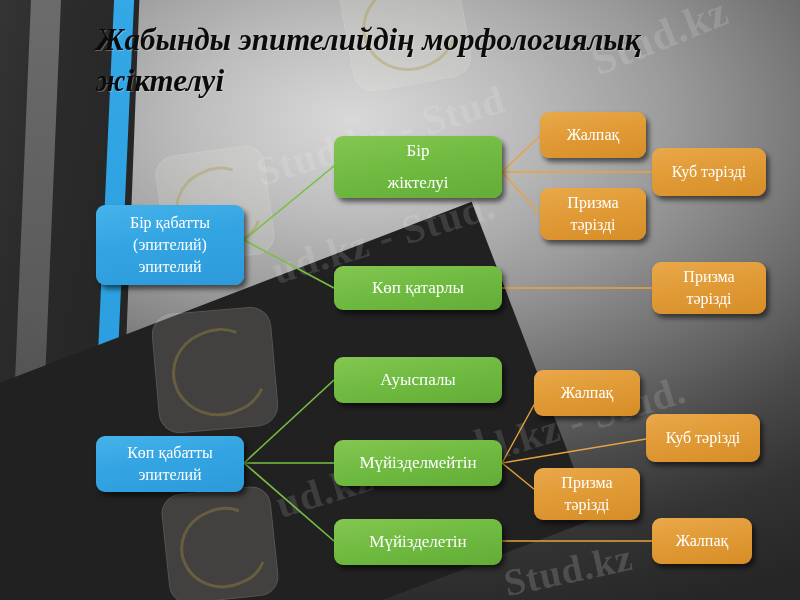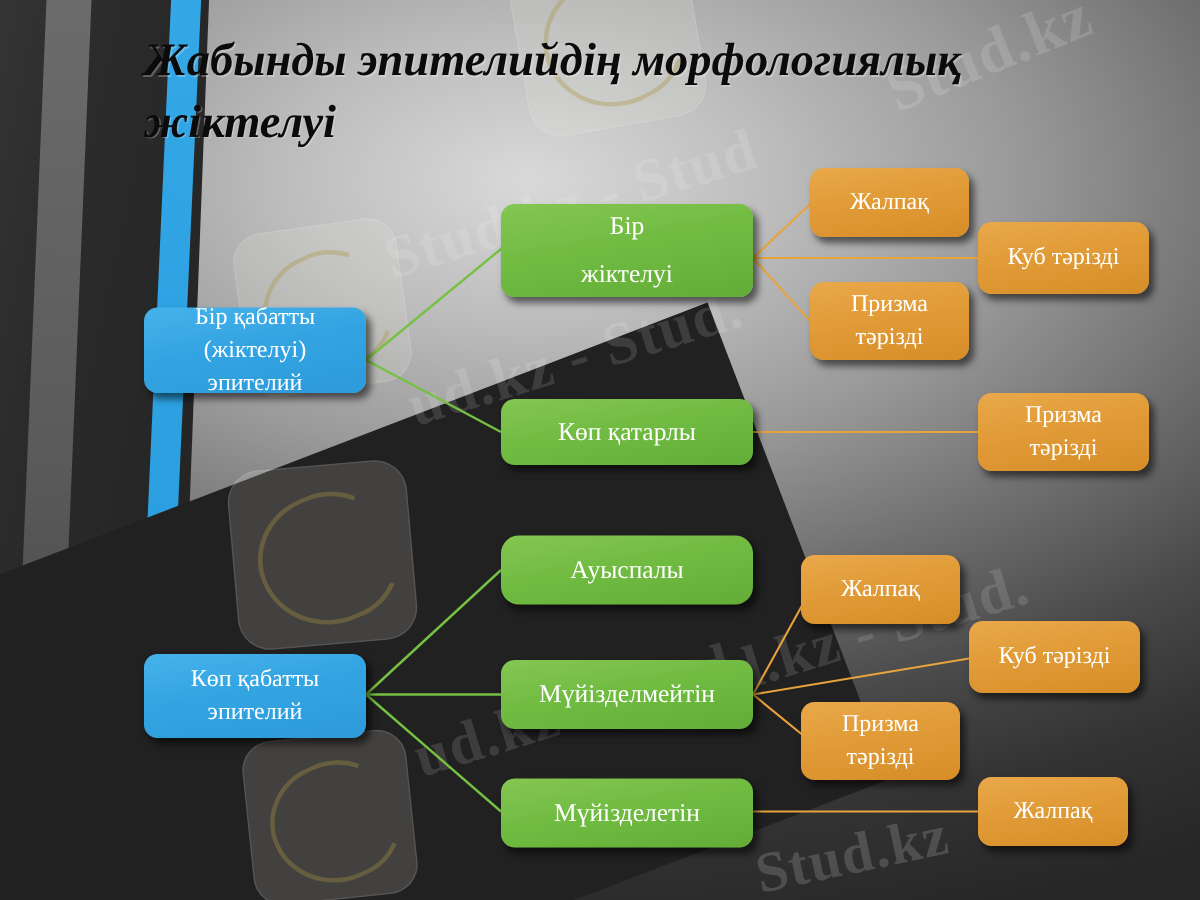--- a/index.html
+++ b/index.html
@@ -206,24 +206,24 @@
 
     <path class="link-orange" d="M502,288 L652,288"></path>
 
     <path class="link-orange" d="M502,463 L540,394"></path>
     <path class="link-orange" d="M502,463 L652,438"></path>
     <path class="link-orange" d="M502,463 L540,494"></path>
 
     <path class="link-orange" d="M502,541 L652,541"></path>
   </svg>
 
-  <div class="node node-blue" style="left:96px; top:205px; width:148px; height:57px;">
+  <div class="node node-blue" style="left:96px; top:205px; width:148px; height:80px;">
     <div>
       <span>Бір қабатты</span>
-      <span>(жіктелуі)</span>
+      <span>(эпителий)</span>
       <span>эпителий</span>
     </div>
   </div>
 
   <div class="node node-blue" style="left:96px; top:436px; width:148px; height:56px;">
     <div>
       <span>Көп қабатты</span>
       <span>эпителий</span>
     </div>
   </div>
@@ -234,21 +234,21 @@
       <span>жіктелуі</span>
     </div>
   </div>
 
   <div class="node node-green" style="left:334px; top:266px; width:168px; height:44px;">
     <div>
       <span>Көп қатарлы</span>
     </div>
   </div>
 
-  <div class="node node-green" style="left:334px; top:357px; width:168px; height:46px;border-radius:12px;">
+  <div class="node node-green" style="left:334px; top:357px; width:168px; height:46px;">
     <div>
       <span>Ауыспалы</span>
     </div>
   </div>
 
   <div class="node node-green" style="left:334px; top:440px; width:168px; height:46px;text-align:center;">
     <div>
       <span>Мүйізделмейтін</span>
     </div>
   </div>

